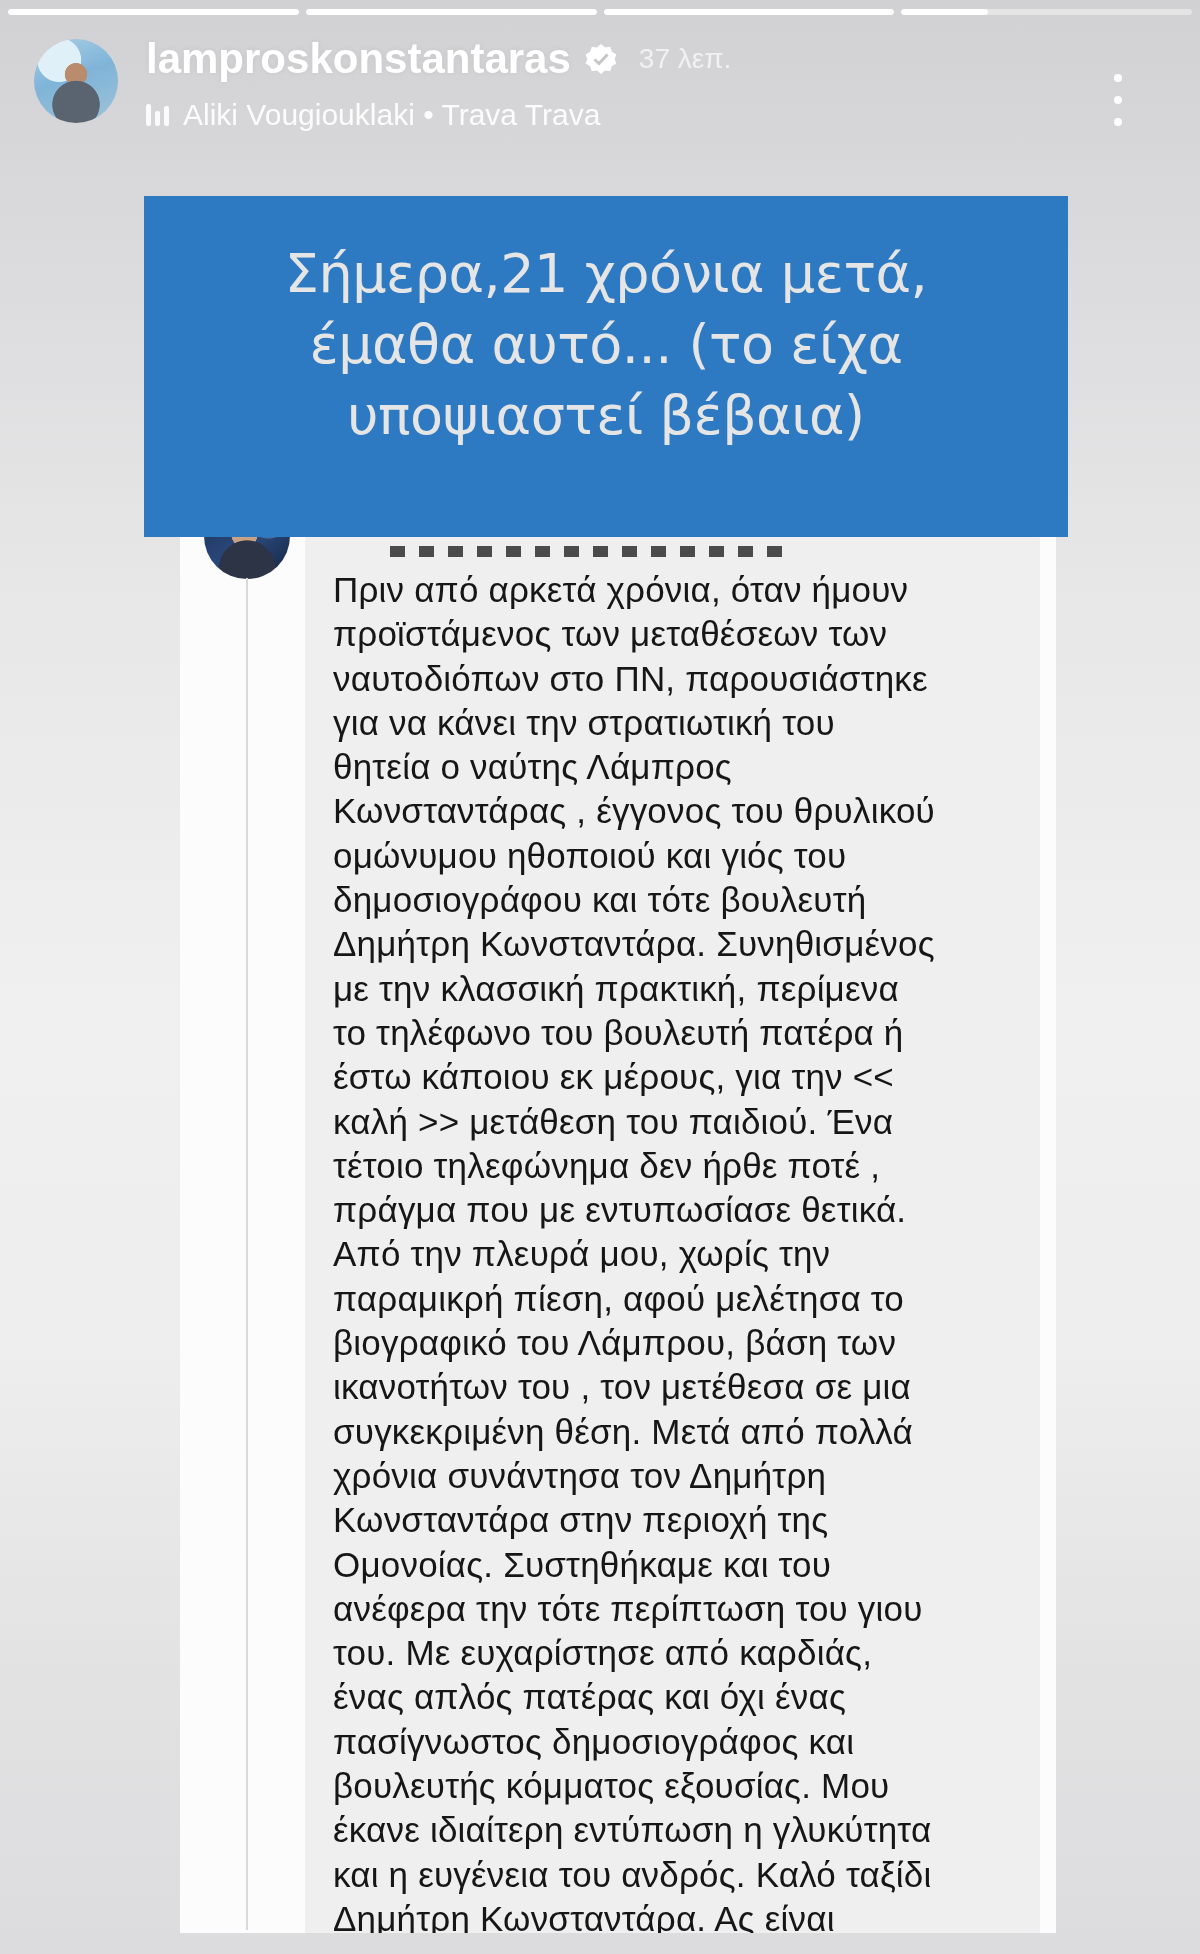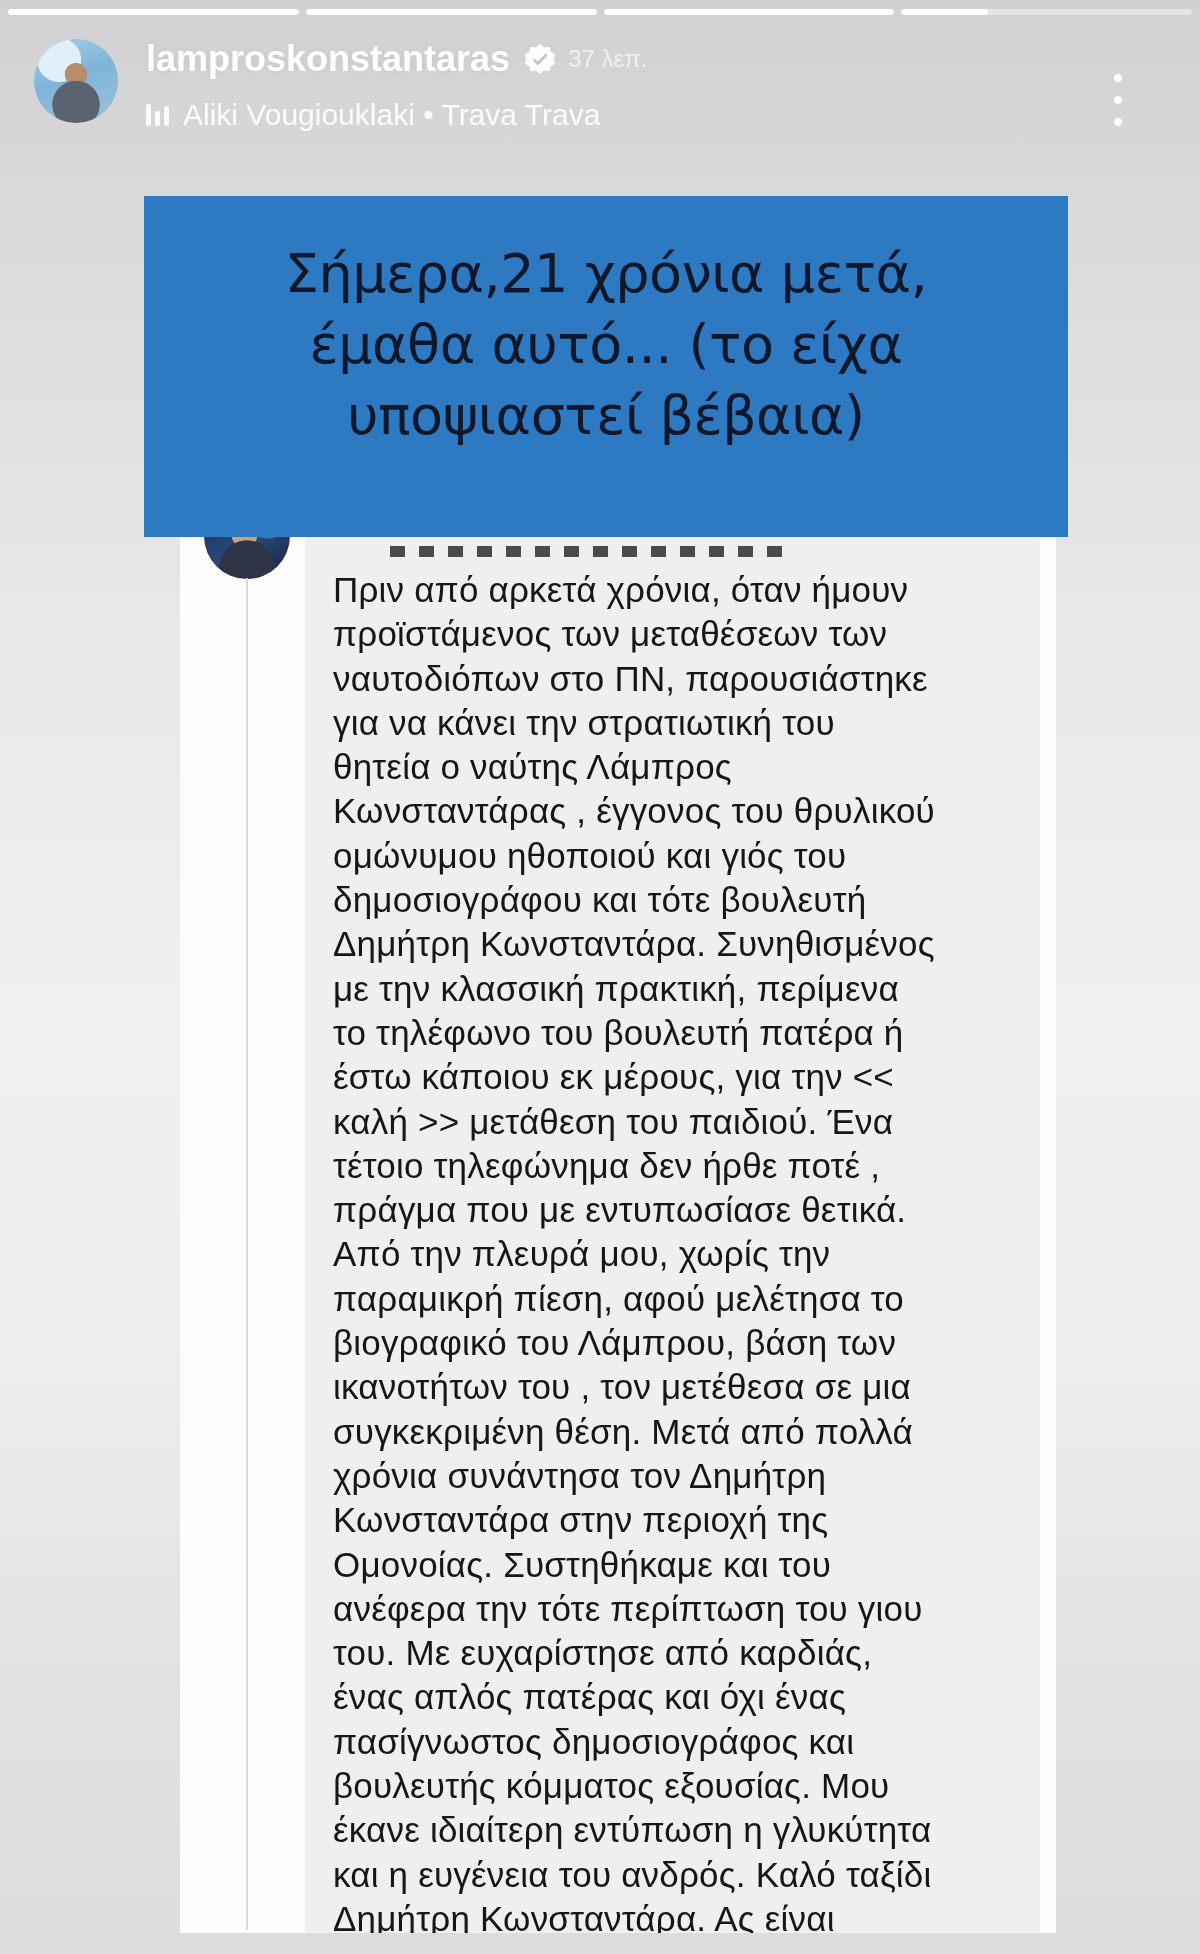--- a/index.html
+++ b/index.html
@@ -25,25 +25,25 @@
     width:84px; height:84px; border-radius:50%; flex:0 0 84px; margin-top:3px;
     background:
       radial-gradient(circle at 50% 78%, #5a6470 0 30%, transparent 31%),
       radial-gradient(circle at 50% 42%, #b98c6e 0 17%, transparent 18%),
       radial-gradient(circle at 30% 25%, #dff0f8 0 25%, transparent 26%),
       linear-gradient(160deg,#aacfe6 0%,#7fb4d8 45%,#9fc3d8 100%);
     overflow:hidden;
   }
   .header-text { margin-left:28px; flex:1; }
   .name-row { display:flex; align-items:center; height:46px; }
-  .username { color:#ffffff; font-size:36px; font-weight:bold; letter-spacing:0px;
+  .username { color:#ffffff; font-size:42px; font-weight:bold; letter-spacing:0px;
     text-shadow:0 0 6px rgba(0,0,0,0.06); }
   .verified-badge { width:32px; height:32px; margin-left:14px; position:relative; flex:0 0 32px; }
   .verified-badge svg { display:block; }
-  .time { color:rgba(255,255,255,0.68); font-size:24px; margin-left:12px; white-space:pre; }
+  .time { color:rgba(255,255,255,0.68); font-size:28px; margin-left:22px; white-space:pre; }
   .music-row { display:flex; align-items:center; margin-top:16px; }
   .music-icon { display:flex; align-items:flex-end; gap:4px; height:22px; margin-right:14px; }
   .music-icon i { display:block; width:5px; background:rgba(255,255,255,0.9); border-radius:2px; }
   .music-icon i:nth-child(1){height:22px;} .music-icon i:nth-child(2){height:15px;}
   .music-icon i:nth-child(3){height:20px;}
   .music-text { color:rgba(255,255,255,0.92); font-size:30px; }
   .menu-dots { position:absolute; top:68px; right:72px; z-index:6;
     display:flex; flex-direction:column; gap:14px; padding:6px; cursor:pointer; }
   .menu-dots i { width:8px; height:8px; border-radius:50%; background:rgba(255,255,255,0.95); }
 
@@ -153,18 +153,18 @@
 ένας απλός πατέρας και όχι ένας
 πασίγνωστος δημοσιογράφος και
 βουλευτής κόμματος εξουσίας. Μου
 έκανε ιδιαίτερη εντύπωση η γλυκύτητα
 και η ευγένεια του ανδρός. Καλό ταξίδι
 Δημήτρη Κωνσταντάρα. Ας είναι</div>
     </div>
   </div>
 
   <div class="banner" style="background: rgb(46, 122, 194);">
-    <div class="banner-text" style="color: #0f172a;">Σήμερα,21 χρόνια μετά,
+    <div class="banner-text" style="color: #e5e5e5;">Σήμερα,21 χρόνια μετά,
 έμαθα αυτό... (το είχα
 υποψιαστεί βέβαια)</div>
   </div>
 
 </div>
 
 </body></html>

